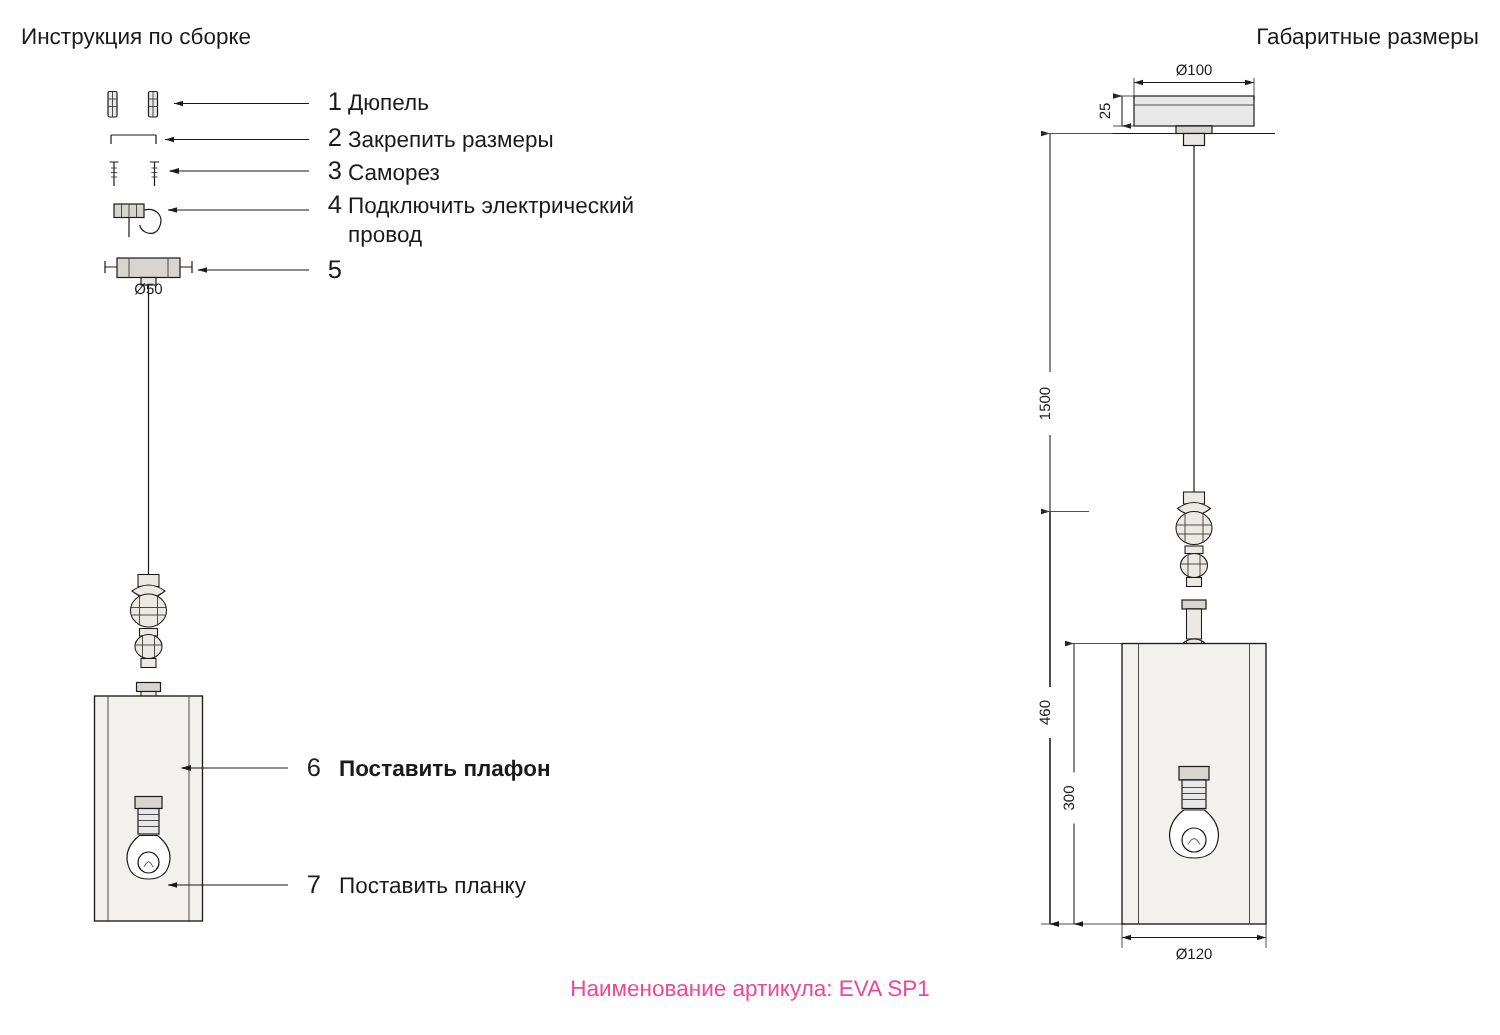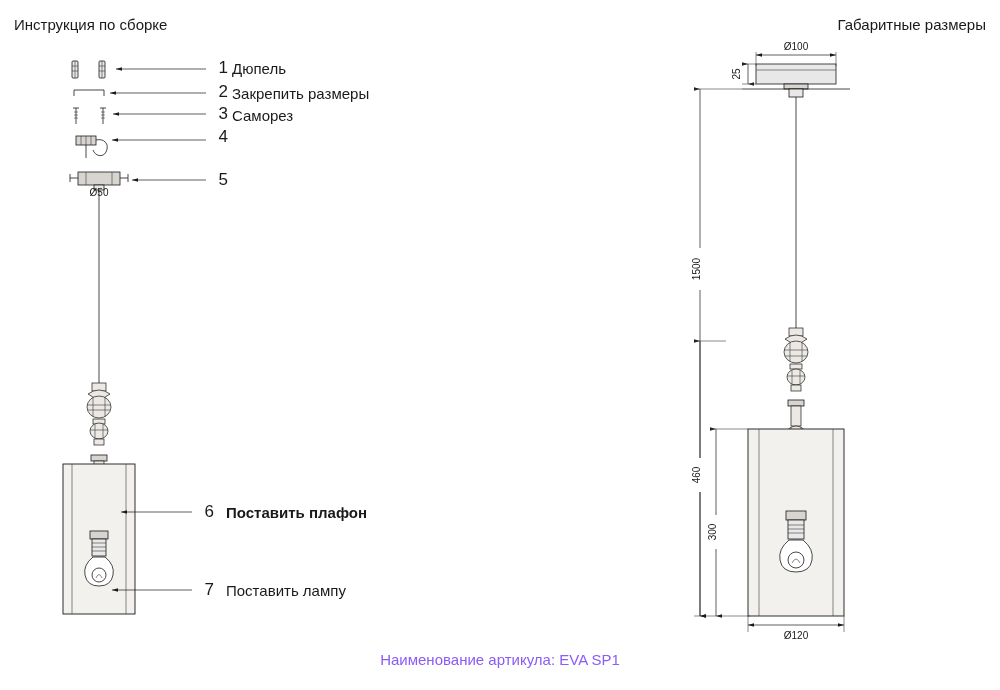--- a/index.html
+++ b/index.html
@@ -35,21 +35,21 @@
     color: #1a1a1a;
     white-space: nowrap;
   }
   .footer {
     position: absolute;
     left: 0;
     right: 0;
     bottom: 22px;
     text-align: center;
     font-size: 15px;
-    color: #8b5cf6;
+    color: #ec4899;
   }
   .callout {
     position: absolute;
     font-size: 15px;
     color: #1a1a1a;
     white-space: nowrap;
   }
   .callout-num {
     position: absolute;
     font-size: 17px;
@@ -358,23 +358,24 @@
   <div class="callout-num" style="left:206px; top:58px;">1</div>
   <div class="callout" style="left:232px; top:60px;">Дюпель</div>
 
   <div class="callout-num" style="left:206px; top:82px;">2</div>
   <div class="callout" style="left:232px; top:85px;">Закрепить размеры</div>
 
   <div class="callout-num" style="left:206px; top:104px;">3</div>
   <div class="callout" style="left:232px; top:107px;text-align:center;">Саморез</div>
 
   <div class="callout-num" style="left:206px; top:127px;">4</div>
+  <div class="callout-wrap" style="left:232px; top:129px;">Подключить электрический провод</div>
 
   <div class="callout-num" style="left:206px; top:170px;">5</div>
 
   <div class="callout-num" style="left:192px; top:502px;">6</div>
   <div class="callout" style="left:226px; top:504px;font-weight:bold;">Поставить плафон</div>
 
   <div class="callout-num" style="left:192px; top:580px;">7</div>
-  <div class="callout" style="left:226px; top:582px;">Поставить лампу</div>
+  <div class="callout" style="left:226px; top:582px;">Поставить планку</div>
 
   <div class="footer">Наименование артикула: EVA SP1</div>
 </div>
 
 </body></html>

